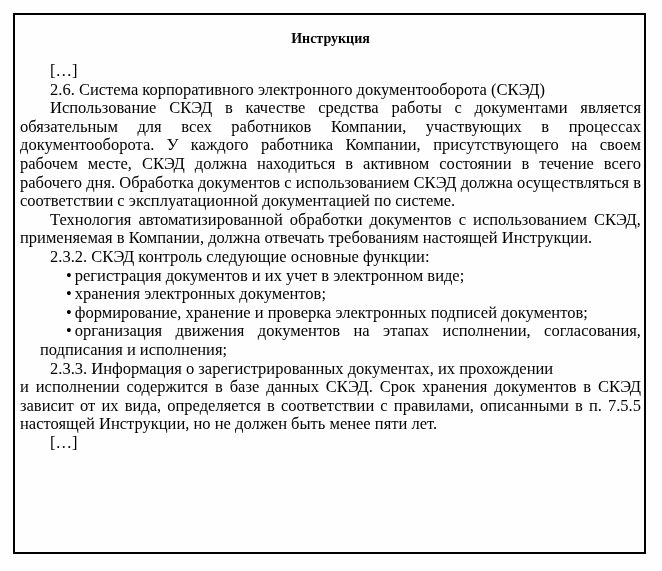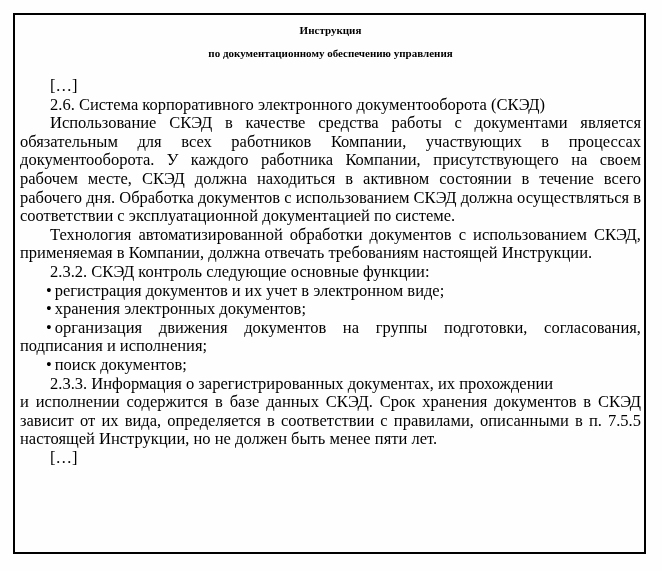--- a/index.html
+++ b/index.html
@@ -25,73 +25,73 @@
     box-sizing: border-box;
     border: 2px solid #000000;
     padding: 2px 3px 0 5px;
     overflow: hidden;
     background: #fefefe;
   }
   .title-block {
     margin-bottom: 14px;
   }
   .title-line {
-    margin: 4px;
+    margin: 12px;
     text-align: center;
     font-weight: bold;
-    font-size: 11px;
+    font-size: 14px;
     line-height: 19px;
     white-space: pre-line;
   }
   .para {
     margin: 0;
     font-size: 16.5px;
     line-height: 18.6px;
     text-align: justify;
     text-indent: 30px;
     white-space: pre-line;
   }
   .para.bullet {
     text-indent: 26px;
+    margin-left: 20px;
   }
   .bchar {
     margin-right: 3px;
   }
 </style>
 </head>
 <body>
 
 <div class="canvas">
   <div class="doc">
 
     <div class="title-block">
       <p class="title-line">Инструкция</p>
-      <p class="title-line">по документационному обеспечению управления</p>
     </div>
 
     <p class="para">[…]</p>
 
     <p class="para">2.6. Система корпоративного электронного документооборота (СКЭД)</p>
 
 
     <p class="para">Использование СКЭД в качестве средства работы с документами является обязательным для всех работников Компании, участвующих в процессах документооборота. У каждого работника Компании, присутствующего на своем рабочем месте, СКЭД должна находиться в активном состоянии в течение всего рабочего дня. Обработка документов с использованием СКЭД должна осуществляться в соответствии с эксплуатационной документацией по системе.</p>
 
     <p class="para">Технология автоматизированной обработки документов с использованием СКЭД, применяемая в Компании, должна отвечать требованиям настоящей Инструкции.</p>
 
     <p class="para">2.3.2. СКЭД контроль следующие основные функции:</p>
 
     <p class="para bullet"><span class="bchar">•</span><span>регистрация документов и их учет в электронном виде;</span></p>
 
 
     <p class="para bullet"><span class="bchar">•</span><span>хранения электронных документов;</span></p>
 
+    <p class="para bullet"><span class="bchar">•</span><span>формирование, хранение и проверка электронных подписей документов;</span></p>
 
-    <p class="para bullet"><span class="bchar">•</span><span>организация движения документов на группы подготовки, согласования, подписания и исполнения;</span></p>
+    <p class="para bullet"><span class="bchar">•</span><span>организация движения документов на этапах исполнении, согласования, подписания и исполнения;</span></p>
 
-    <p class="para bullet"><span class="bchar">•</span><span>поиск документов;</span></p>
 
 
 
     <p class="para">2.3.3. Информация о зарегистрированных документах, их прохождении
 и исполнении содержится в базе данных СКЭД. Срок хранения документов в СКЭД зависит от их вида, определяется в соответствии с правилами, описанными в п. 7.5.5 настоящей Инструкции, но не должен быть менее пяти лет.</p>
 
     <p class="para">[…]</p>
 
   </div>
 </div>

